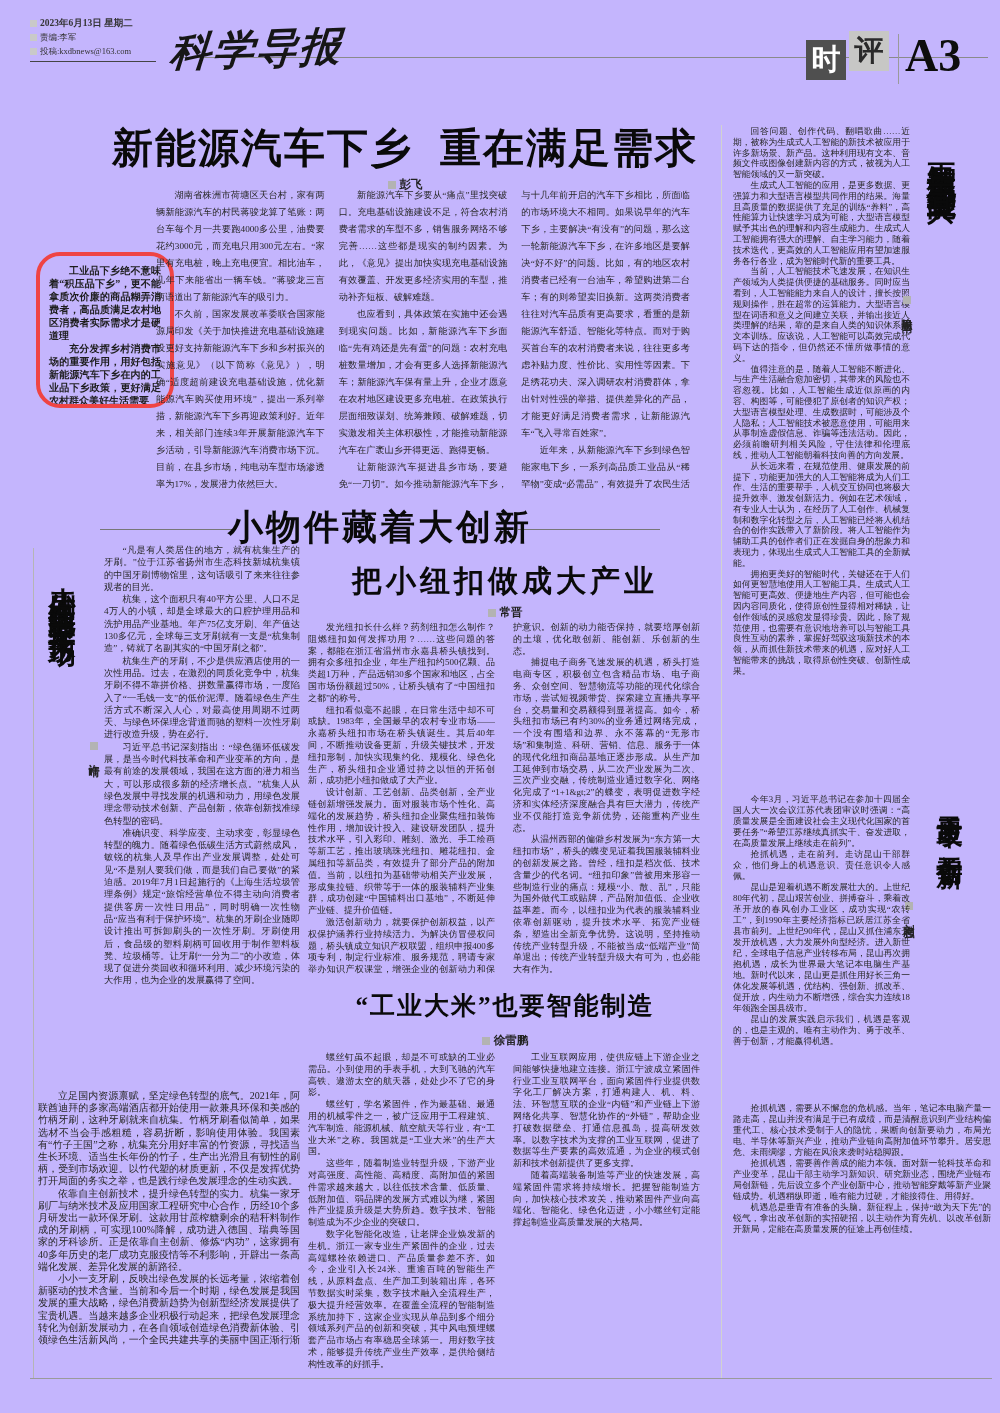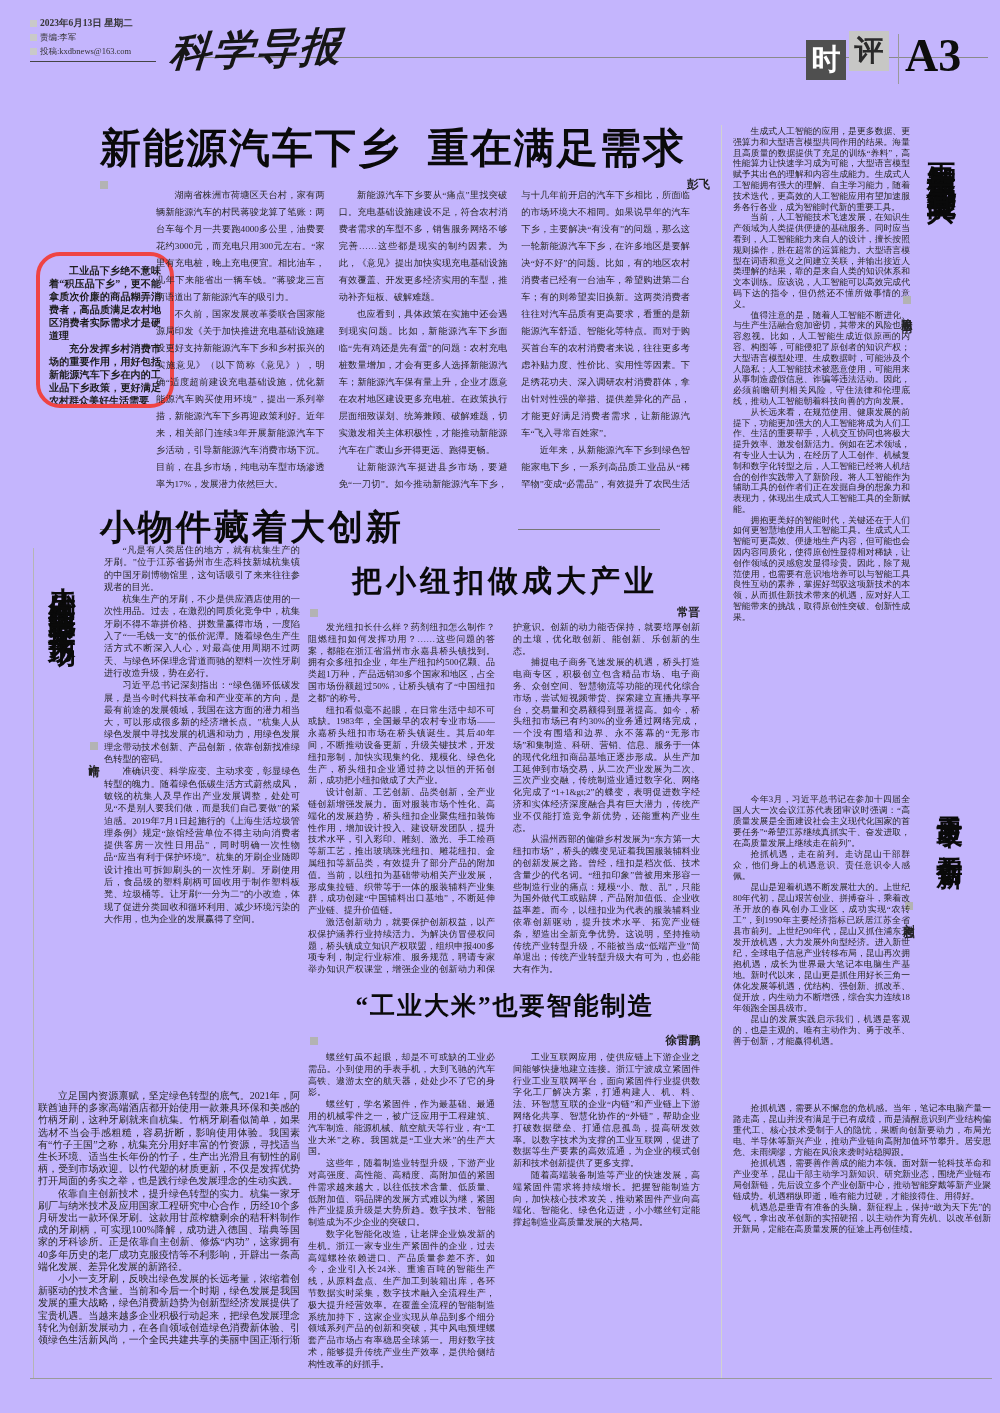--- a/index.html
+++ b/index.html
@@ -15,23 +15,23 @@
   .meta .row:first-child{font-weight:bold;font-size:9.5px;}
   .masthead{font-size:41px;font-weight:900;font-style:italic;letter-spacing:2px;
             transform:skewX(-6deg) rotate(-2deg);color:#161616;}
   .secbox{width:40px;height:40px;display:flex;align-items:center;justify-content:center;
           font-family:"Liberation Sans","DejaVu Sans",sans-serif;font-weight:900;font-size:29px;}
   .sec1{background:#4f4f4f;color:#fff;}
   .sec2{background:#c7c7c5;color:#2a2a2a;}
   .pageno{font-size:46px;font-weight:bold;color:#0d0d0d;line-height:1;}
   
   .h-main{font-family:"Liberation Sans","DejaVu Sans",sans-serif;font-weight:900;color:#0a0a0a;
-          text-align:left;white-space:pre;letter-spacing:2px;}
+          text-align:center;white-space:pre;letter-spacing:2px;}
   .h-serif{font-weight:900;color:#0a0a0a;text-align:center;white-space:pre;letter-spacing:4px;}
-  .byline{display:flex;align-items:center;justify-content:space-between;font-size:11.5px;font-weight:bold;color:#222;}
+  .byline{display:flex;align-items:center;justify-content:center;font-size:11.5px;font-weight:bold;color:#222;}
   .byline .sq{width:8px;height:8px;background:#b3b3b3;margin-right:4px;}
   
   .body-text{text-align:justify;color:#272727;overflow:hidden;}
   .body-text p{margin:0;text-indent:2em;}
   .cols2{column-count:2;column-gap:18px;column-fill:auto;}
   .cols3{column-count:3;column-gap:14px;column-fill:auto;}
   
   .quote{border:4px solid #ef4444;border-radius:24px;font-weight:bold;font-size:10px;
          line-height:13px;padding:8px 9px;text-align:justify;color:#1d1d1d;overflow:hidden;}
   .quote p{margin:0;text-indent:2em;}
@@ -101,20 +101,21 @@
   <div class="abs rule-h" style="left:30px;top:1378px;width:962px;background:#9a9a9a;"></div>
 
   <div>
     <div class="abs vtitle" style="left:44px;top:566px;height:450px;font-size:27px;letter-spacing:4px;">小牙刷在绿色转型中开拓大市场</div>
     <div class="abs vauthor" style="left:86px;top:742px;">
       <span class="sq"></span>
       <span class="nm">许晴</span>
     </div>
     <div class="abs body-text" style="left:104px;top:544px;width:196px;height:560px;font-size:9.2px;line-height:12.3px;">
         <p>“凡是有人类居住的地方，就有杭集生产的牙刷。”位于江苏省扬州市生态科技新城杭集镇的中国牙刷博物馆里，这句话吸引了来来往往参观者的目光。</p>
+        <p>杭集，这个面积只有40平方公里、人口不足4万人的小镇，却是全球最大的口腔护理用品和洗护用品产业基地。年产75亿支牙刷、年产值达130多亿元，全球每三支牙刷就有一支是“杭集制造”，铸就了名副其实的“中国牙刷之都”。</p>
         <p>杭集生产的牙刷，不少是供应酒店使用的一次性用品。过去，在激烈的同质化竞争中，杭集牙刷不得不靠拼价格、拼数量赢得市场，一度陷入了“一毛钱一支”的低价泥潭。随着绿色生产生活方式不断深入人心，对最高使用周期不过两天、与绿色环保理念背道而驰的塑料一次性牙刷进行改造升级，势在必行。</p>
         <p>习近平总书记深刻指出：“绿色循环低碳发展，是当今时代科技革命和产业变革的方向，是最有前途的发展领域，我国在这方面的潜力相当大，可以形成很多新的经济增长点。”杭集人从绿色发展中寻找发展的机遇和动力，用绿色发展理念带动技术创新、产品创新，依靠创新找准绿色转型的密码。</p>
         <p>准确识变、科学应变、主动求变，彰显绿色转型的魄力。随着绿色低碳生活方式蔚然成风，敏锐的杭集人及早作出产业发展调整，处处可见“不是别人要我们做，而是我们自己要做”的紧迫感。2019年7月1日起施行的《上海生活垃圾管理条例》规定“旅馆经营单位不得主动向消费者提供客房一次性日用品”，同时明确一次性物品“应当有利于保护环境”。杭集的牙刷企业随即设计推出可拆卸刷头的一次性牙刷。牙刷使用后，食品级的塑料刷柄可回收用于制作塑料板凳、垃圾桶等。让牙刷“一分为二”的小改造，体现了促进分类回收和循环利用、减少环境污染的大作用，也为企业的发展赢得了空间。</p>
       </div>
     <div class="abs body-text" style="left:38px;top:1090px;width:262px;height:256px;font-size:10px;line-height:12.2px;">
         <p>立足国内资源禀赋，坚定绿色转型的底气。2021年，阿联酋迪拜的多家高端酒店都开始使用一款兼具环保和美感的竹柄牙刷，这种牙刷就来自杭集。竹柄牙刷看似简单，如果选材不当会手感粗糙，容易折断，影响使用体验。我国素有“竹子王国”之称，杭集充分用好丰富的竹资源，寻找适当生长环境、适当生长年份的竹子，生产出光滑且有韧性的刷柄，受到市场欢迎。以竹代塑的材质更新，不仅是发挥优势打开局面的务实之举，也是践行绿色发展理念的生动实践。</p>
         <p>依靠自主创新技术，提升绿色转型的实力。杭集一家牙刷厂与纳米技术及应用国家工程研究中心合作，历经10个多月研发出一款环保牙刷。这款用甘蔗榨糖剩余的秸秆料制作成的牙刷柄，可实现100%降解，成功进入德国、瑞典等国家的牙科诊所。正是依靠自主创新、修炼“内功”，这家拥有40多年历史的老厂成功克服疫情等不利影响，开辟出一条高端化发展、差异化发展的新路径。</p>
         <p>小小一支牙刷，反映出绿色发展的长远考量，浓缩着创新驱动的技术含量。当前和今后一个时期，绿色发展是我国发展的重大战略，绿色消费新趋势为创新型经济发展提供了宝贵机遇。当越来越多企业积极行动起来，把绿色发展理念转化为创新发展动力，在各自领域创造绿色消费新体验、引领绿色生活新风尚，一个全民共建共享的美丽中国正渐行渐近。</p>
       </div>
   </div>
@@ -146,20 +147,21 @@
         <p>螺丝钉，学名紧固件，作为最基础、最通用的机械零件之一，被广泛应用于工程建筑、汽车制造、能源机械、航空航天等行业，有“工业大米”之称。我国就是“工业大米”的生产大国。</p>
         <p>这些年，随着制造业转型升级，下游产业对高强度、高性能、高精度、高附加值的紧固件需求越来越大，以往低技术含量、低质量、低附加值、弱品牌的发展方式难以为继，紧固件产业提质升级是大势所趋。数字技术、智能制造成为不少企业的突破口。</p>
         <p>数字化智能化改造，让老牌企业焕发新的生机。浙江一家专业生产紧固件的企业，过去高端螺栓依赖进口、产品质量参差不齐。如今，企业引入长24米、重逾百吨的智能生产线，从原料盘点、生产加工到装箱出库，各环节数据实时采集，数字技术融入全流程生产，极大提升经营效率。在覆盖全流程的智能制造系统加持下，这家企业实现从单品到多个细分领域系列产品的创新和突破，其中风电预埋螺套产品市场占有率稳居全球第一。用好数字技术，能够提升传统产业生产效率，是供给侧结构性改革的好抓手。</p>
         <p>工业互联网应用，使供应链上下游企业之间能够快捷地建立连接。浙江宁波成立紧固件行业工业互联网平台，面向紧固件行业提供数字化工厂解决方案，打通构建人、机、料、法、环智慧互联的企业“内链”和产业链上下游网络化共享、智慧化协作的“外链”，帮助企业打破数据壁垒、打通信息孤岛，提高研发效率。以数字技术为支撑的工业互联网，促进了数据等生产要素的高效流通，为企业的模式创新和技术创新提供了更多支撑。</p>
         <p>随着高端装备制造等产业的快速发展，高端紧固件需求将持续增长。把握智能制造方向，加快核心技术攻关，推动紧固件产业向高端化、智能化、绿色化迈进，小小螺丝钉定能撑起制造业高质量发展的大格局。</p>
       </div>
   </div>
 
   <div>
     <div class="abs body-text" style="left:733px;top:126px;width:177px;height:614px;font-size:8.8px;line-height:10.8px;">
+        <p>回答问题、创作代码、翻唱歌曲……近期，被称为生成式人工智能的新技术被应用于许多新场景、新产品。这种利用现有文本、音频文件或图像创建新内容的方式，被视为人工智能领域的又一新突破。</p>
         <p>生成式人工智能的应用，是更多数据、更强算力和大型语言模型共同作用的结果。海量且高质量的数据提供了充足的训练“养料”，高性能算力让快速学习成为可能，大型语言模型赋予其出色的理解和内容生成能力。生成式人工智能拥有强大的理解、自主学习能力，随着技术迭代，更高效的人工智能应用有望加速服务各行各业，成为智能时代新的重要工具。</p>
         <p>当前，人工智能技术飞速发展，在知识生产领域为人类提供便捷的基础服务。同时应当看到，人工智能能力来自人的设计，擅长按照规则操作，胜在超常的运算能力。大型语言模型在词语和意义之间建立关联，并输出接近人类理解的结果，靠的是来自人类的知识体系和文本训练。应该说，人工智能可以高效完成代码下达的指令，但仍然还不懂所做事情的意义。</p>
         <p>值得注意的是，随着人工智能不断进化、与生产生活融合愈加密切，其带来的风险也不容忽视。比如，人工智能生成近似原画的内容、构图等，可能侵犯了原创者的知识产权；大型语言模型处理、生成数据时，可能涉及个人隐私；人工智能技术被恶意使用，可能用来从事制造虚假信息、诈骗等违法活动。因此，必须前瞻研判相关风险，守住法律和伦理底线，推动人工智能朝着科技向善的方向发展。</p>
         <p>从长远来看，在规范使用、健康发展的前提下，功能更加强大的人工智能将成为人们工作、生活的重要帮手，人机交互协同也将极大提升效率、激发创新活力。例如在艺术领域，有专业人士认为，在经历了人工创作、机械复制和数字化转型之后，人工智能已经将人机结合的创作实践带入了新阶段。将人工智能作为辅助工具的创作者们正在发掘自身的想象力和表现力，体现出生成式人工智能工具的全新赋能。</p>
         <p>拥抱更美好的智能时代，关键还在于人们如何更智慧地使用人工智能工具。生成式人工智能可更高效、便捷地生产内容，但可能也会因内容同质化，使得原创性显得相对稀缺，让创作领域的灵感愈发显得珍贵。因此，除了规范使用，也需要有意识地培养可以与智能工具良性互动的素养，掌握好驾驭这项新技术的本领，从而抓住新技术带来的机遇，应对好人工智能带来的挑战，取得原创性突破、创新性成果。</p>
       </div>
     <div class="abs vtitle" style="left:922px;top:140px;height:380px;font-size:29px;letter-spacing:3px;">更智慧地使用人工智能工具</div>
     <div class="abs vauthor" style="left:899px;top:296px;">
       <span class="sq"></span>
       <span class="nm">喻思南</span>

